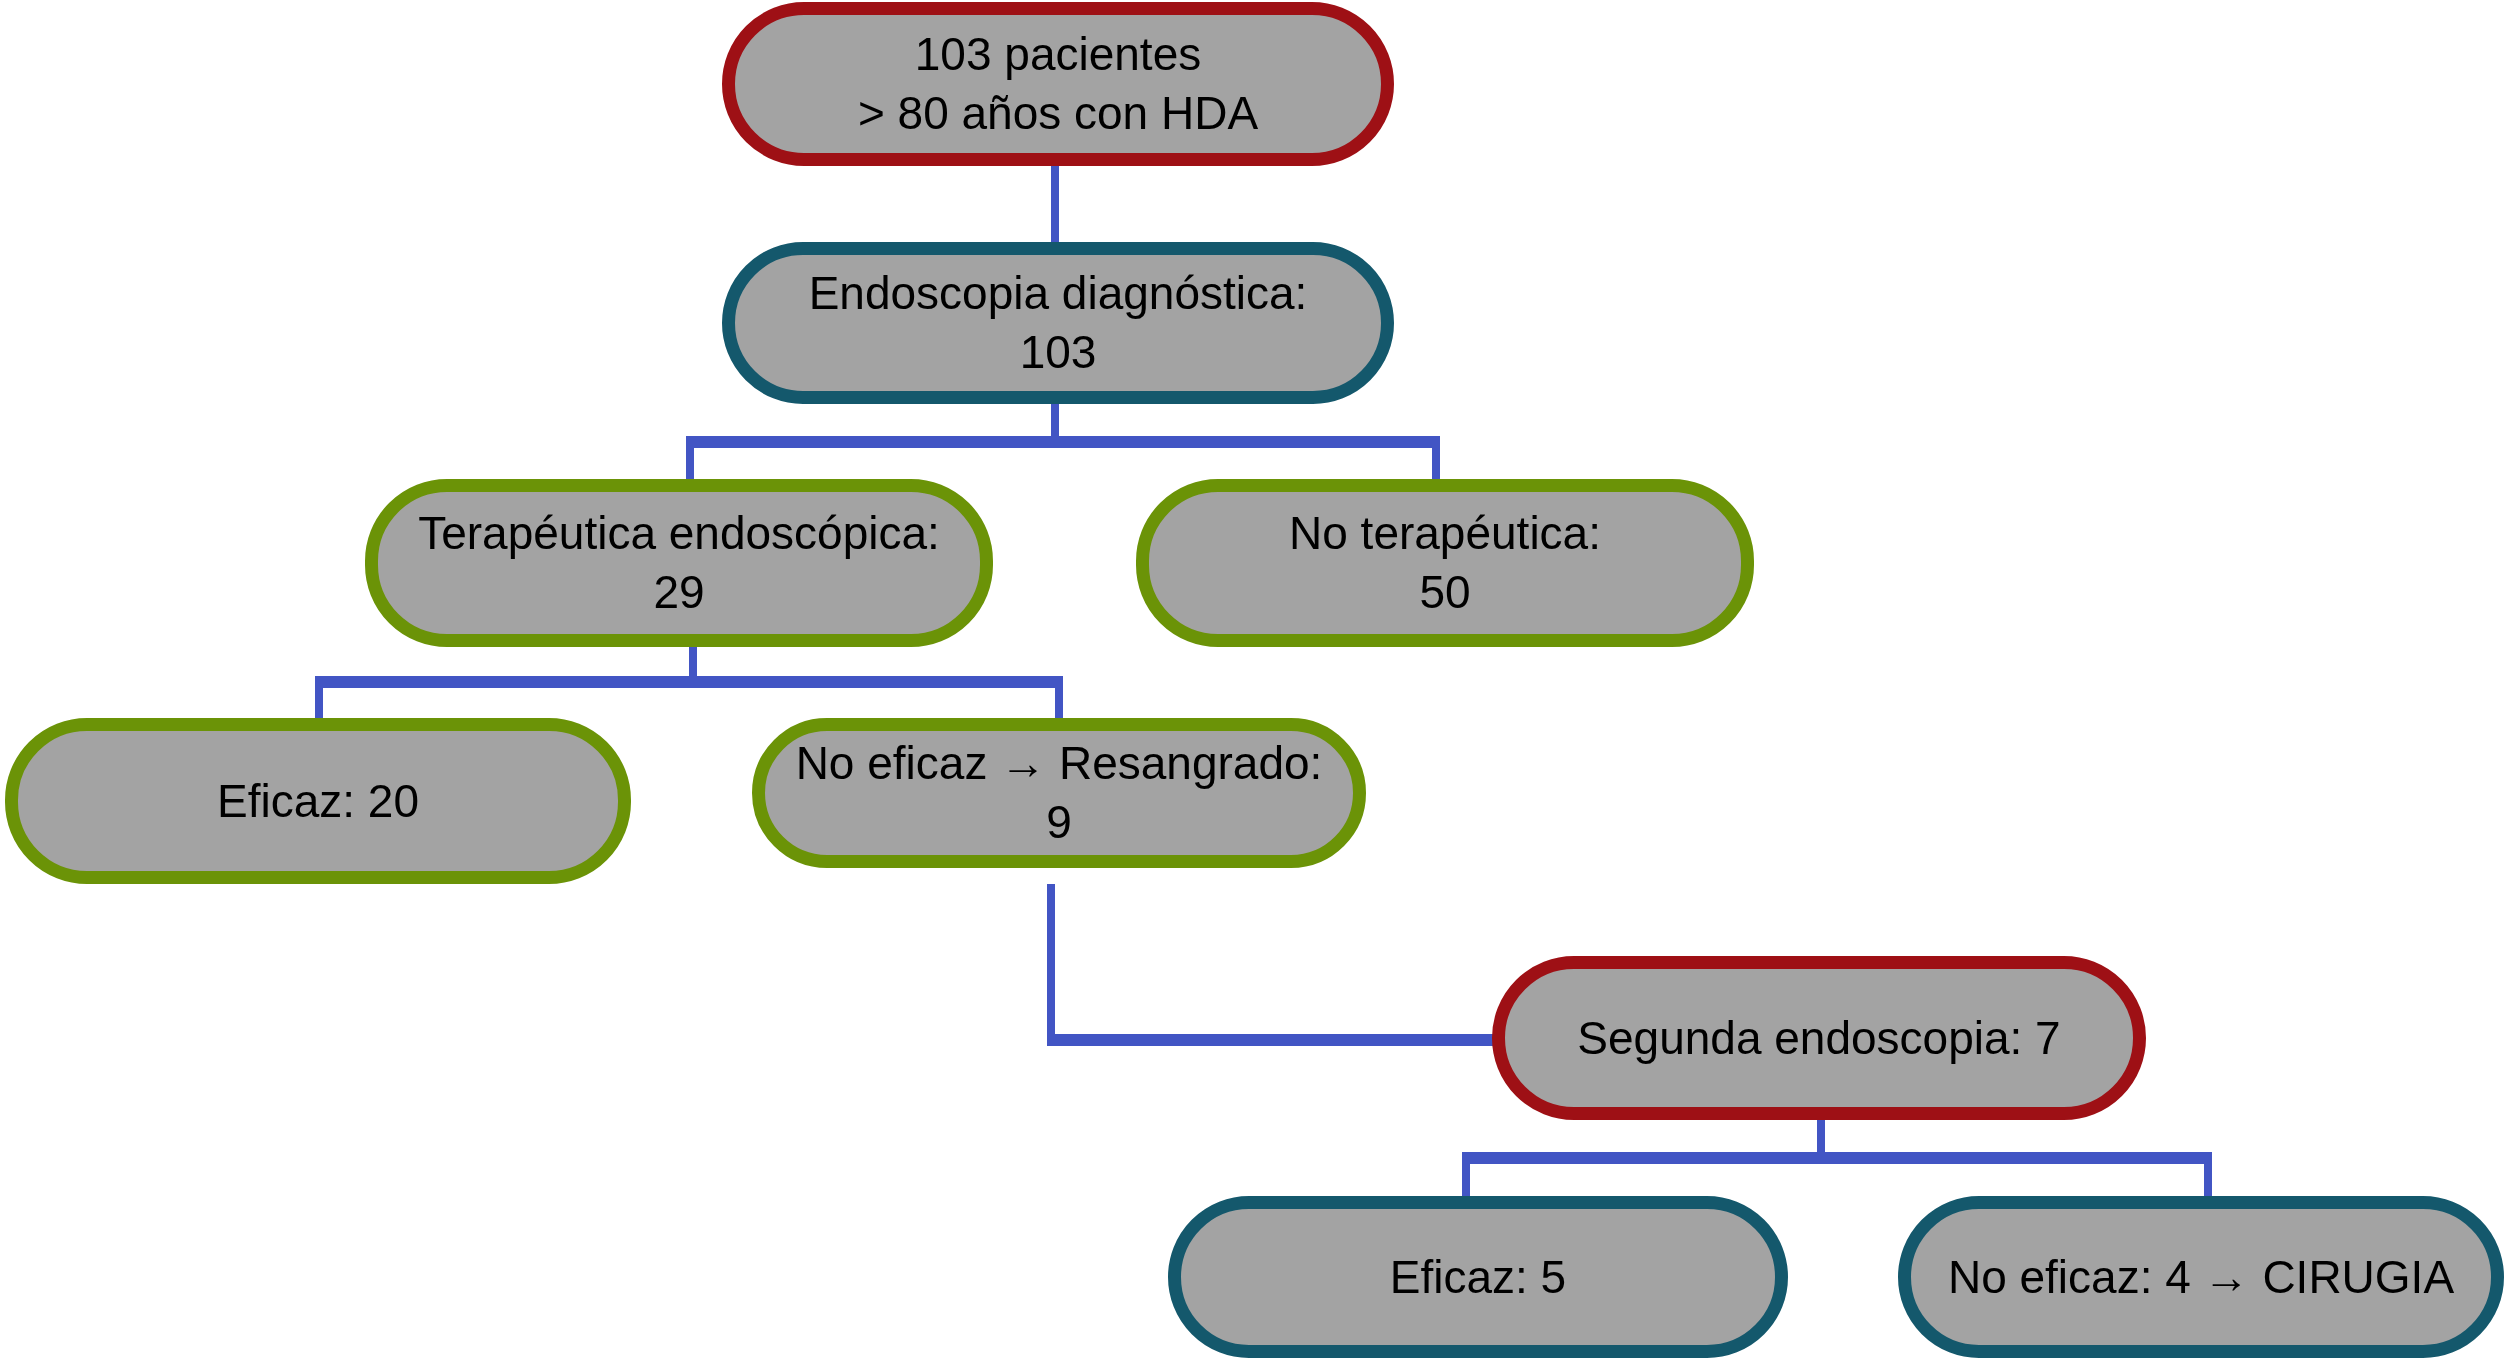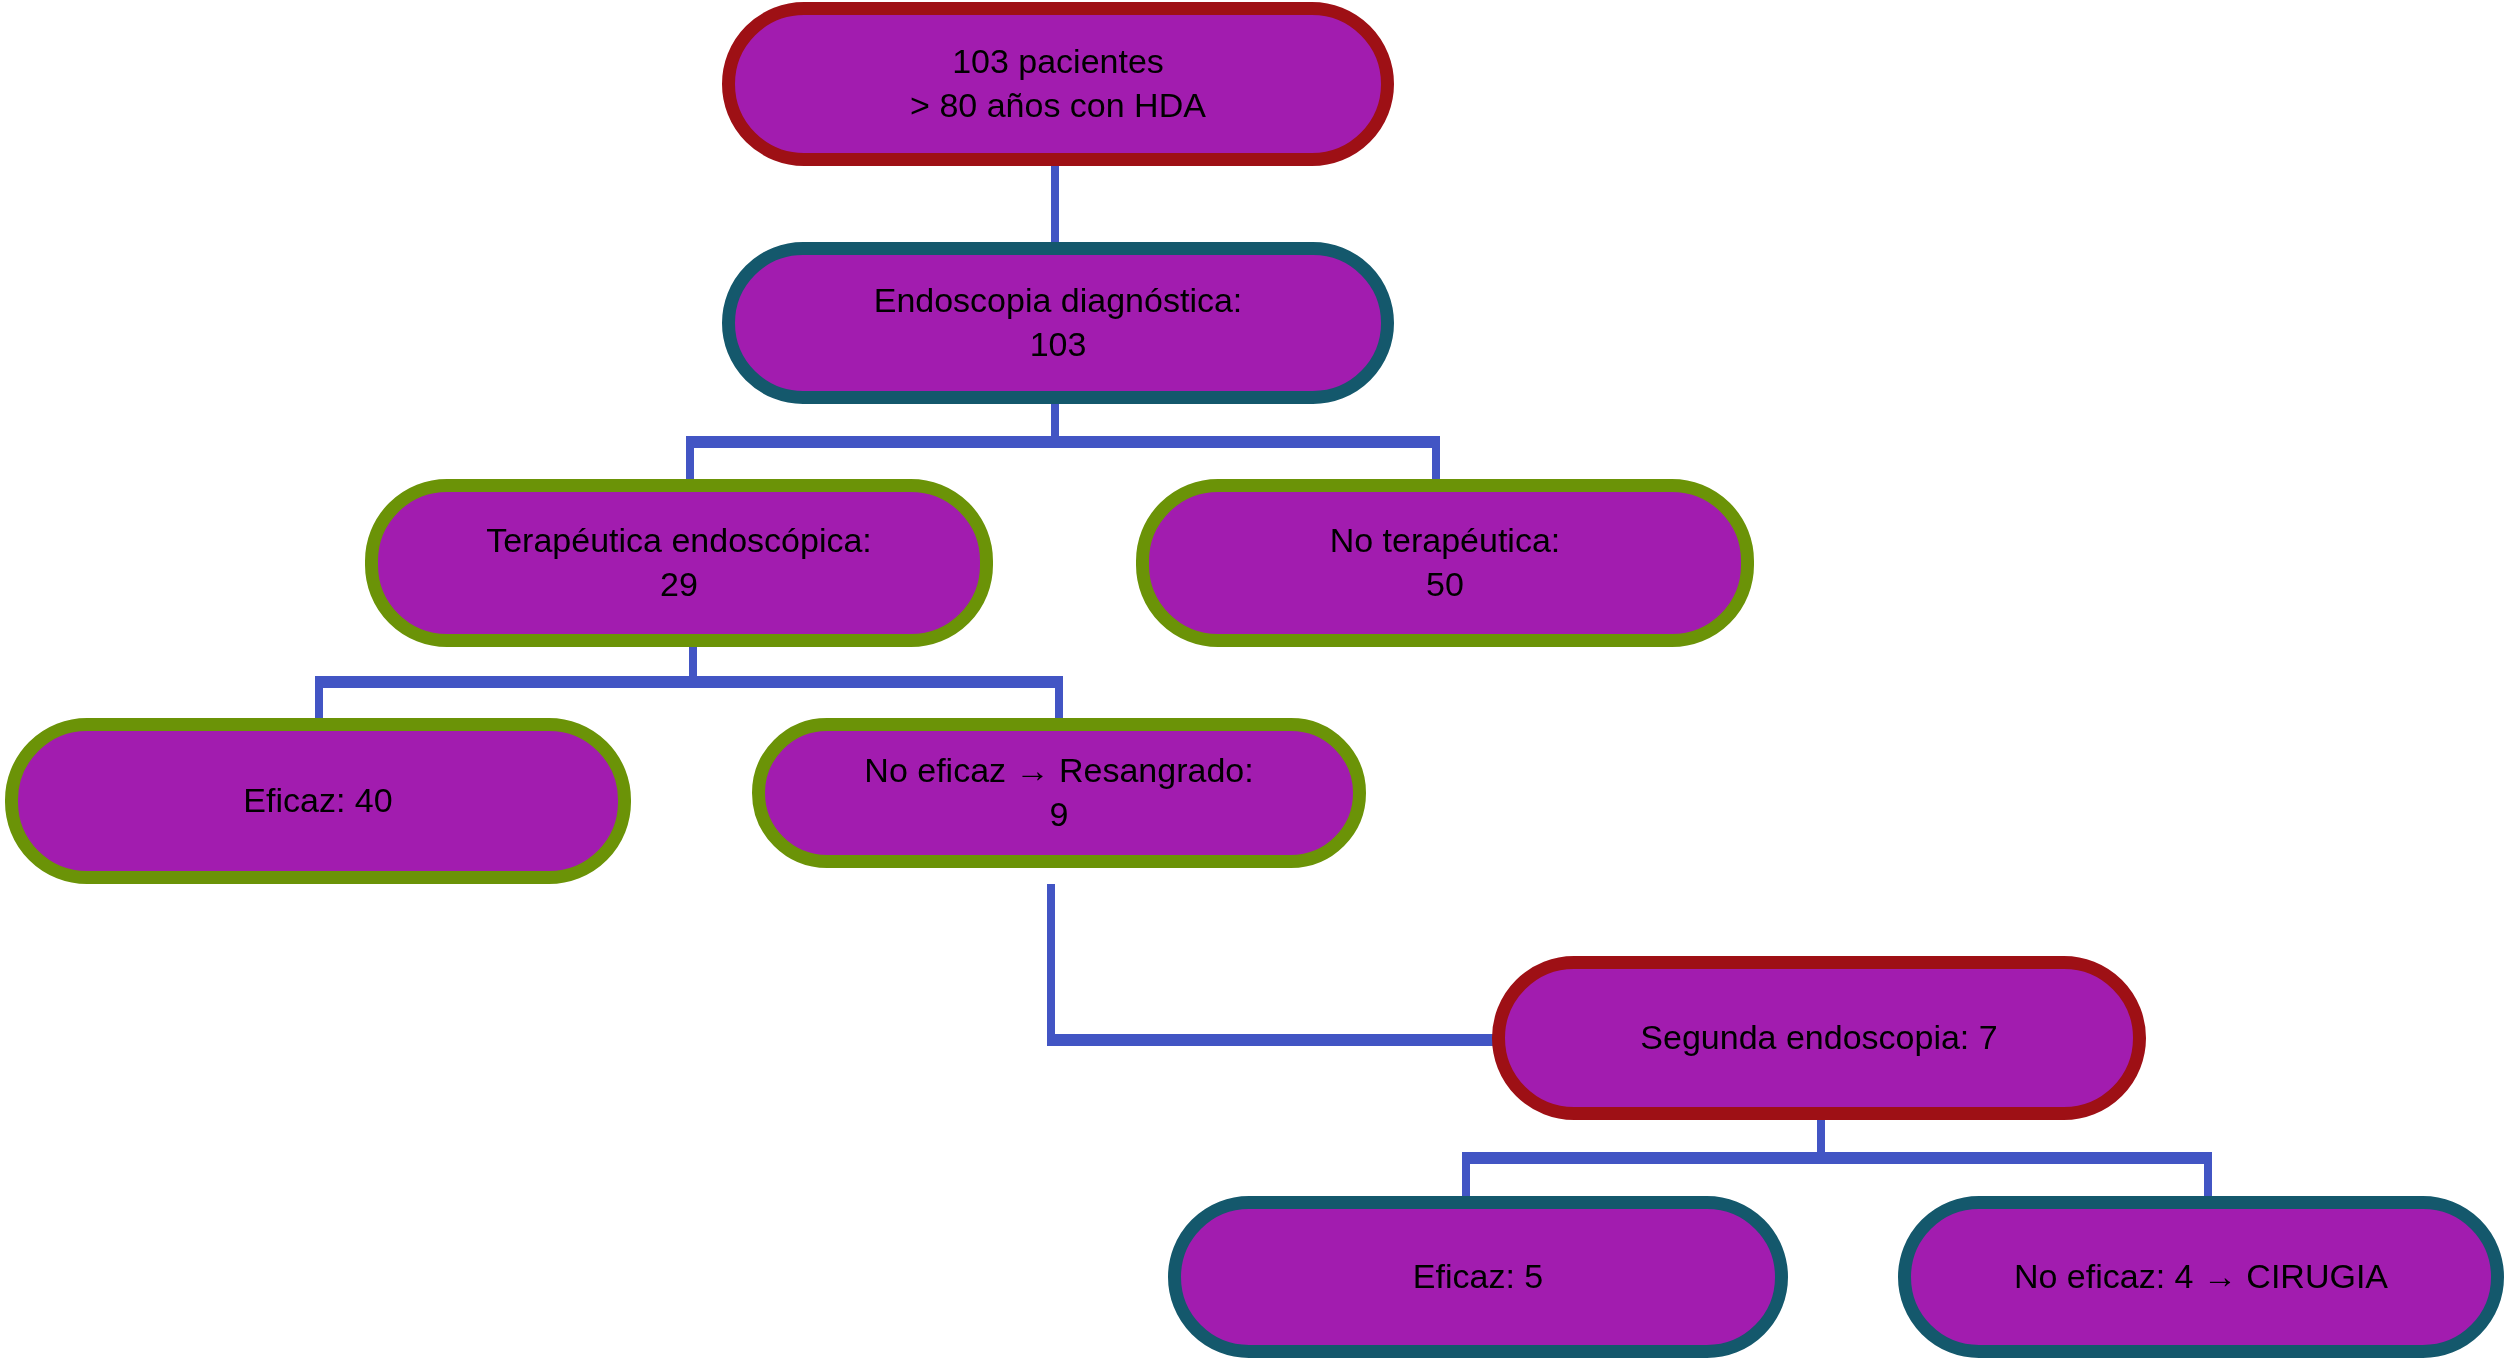--- a/index.html
+++ b/index.html
@@ -12,28 +12,28 @@
     width: 2509px;
     height: 1364px;
     background: #ffffff;
     overflow: hidden;
   }
   .node {
     position: absolute;
     box-sizing: border-box;
     border: 13px solid #000;
     border-radius: 82px;
-    background: #a21caf;
+    background: #a3a3a3;
     display: flex;
     flex-direction: column;
     align-items: center;
     justify-content: center;
     text-align: center;
     color: #000000;
-    font-size: 34px;
+    font-size: 46px;
     line-height: 1.28;
     z-index: 2;
   }
   .node span { display: block; white-space: nowrap; }
   .edge {
     position: absolute;
     background: #4255c4;
     z-index: 1;
   }
   
@@ -98,21 +98,21 @@
     <span>Terapéutica endoscópica:</span>
     <span>29</span>
   </div>
 
   <div class="node" id="n-non-therapeutic" style="border-color: rgb(107, 147, 7);">
     <span>No terapéutica:</span>
     <span>50</span>
   </div>
 
   <div class="node" id="n-effective-1" style="border-color: rgb(107, 147, 7);">
-    <span>Eficaz: 40</span>
+    <span>Eficaz: 20</span>
   </div>
 
   <div class="node" id="n-rebleed" style="border-color: rgb(107, 147, 7);">
     <span>No eficaz → Resangrado:</span>
     <span>9</span>
   </div>
 
   <div class="node" id="n-second-endo" style="border-color: rgb(158, 16, 21);">
     <span>Segunda endoscopia: 7</span>
   </div>

